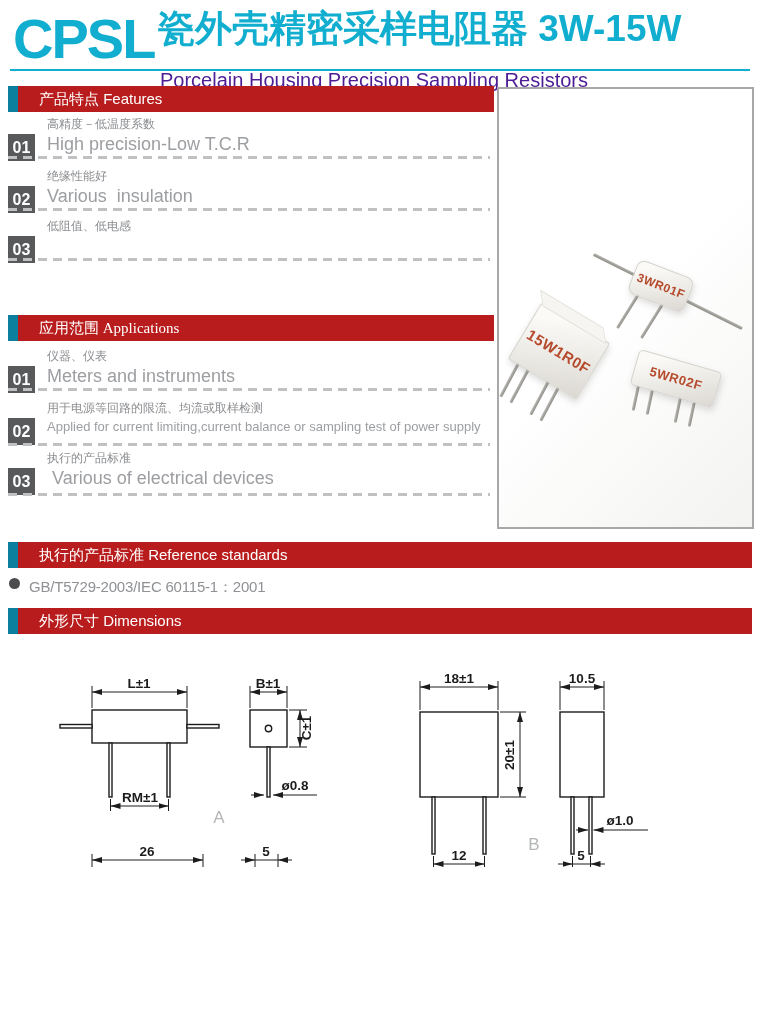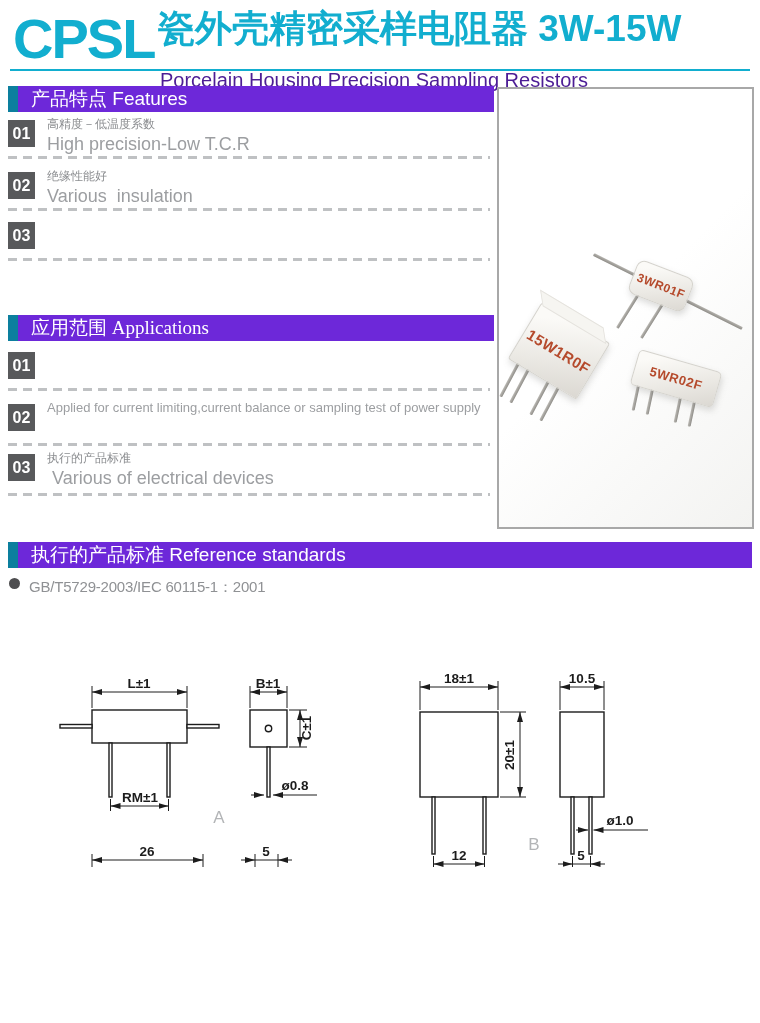--- a/index.html
+++ b/index.html
@@ -7,29 +7,29 @@
         font-family:"Liberation Sans",sans-serif;}
   
   .logo{position:absolute;left:13px;top:6px;font-size:56px;font-weight:bold;
         letter-spacing:-2px;color:#12aecf;}
   .title-zh{position:absolute;left:158px;top:4px;font-size:37px;font-weight:bold;color:#12aecf;}
   .title-en{position:absolute;left:160px;top:46px;font-size:20px;color:#4c1d95;margin-top:23px;}
   .rule{position:absolute;left:10px;top:69px;width:740px;height:2px;background:#12aecf;}
   
   .bar{position:absolute;height:26px;display:flex;}
   .bar-sq{width:10px;height:26px;background:#0c7f9e;}
-  .bar-bg{flex:1;background:#6d28d9;color:#fff;font-size:19px;line-height:26px;
-          padding-left:13px;font-weight:500;}
+  .bar-bg{flex:1;background:#b91c1c;color:#fff;font-size:15px;line-height:26px;
+          padding-left:21px;font-weight:500;}
   .bar-features{left:8px;top:86px;width:486px;}
   .bar-apps{left:8px;top:315px;width:486px;font-family:Liberation Serif, serif;}
   .bar-standards{left:8px;top:542px;width:744px;}
   .bar-dims{left:8px;top:608px;width:744px;}
   
   .item{position:absolute;left:8px;width:482px;display:flex;gap:12px;align-items:flex-start;}
-  .badge{flex:0 0 27px;width:27px;height:27px;margin-top:5px;background:#58595b;color:#fff;
+  .badge{flex:0 0 27px;width:27px;height:27px;margin-top:19px;background:#58595b;color:#fff;
          font-size:16px;font-weight:bold;display:flex;align-items:center;justify-content:center;}
   .zh{font-size:12px;line-height:19px;color:#8b8d90;white-space:pre;}
   .en{font-size:18px;line-height:21px;color:#9c9ea1;white-space:pre;}
   .en-sm{font-size:13px;line-height:17px;}
   .sep{position:absolute;left:8px;width:482px;height:3px;
        background:repeating-linear-gradient(90deg,#bfc1c3 0 9px,transparent 9px 15px);}
   .f1{top:115px}.f2{top:167px}.f3{top:217px}
   .a1{top:347px}.a2{top:399px}.a3{top:449px}
   .s1{top:156px}.s2{top:208px}.s3{top:258px}.s4{top:388px}.s5{top:443px}.s6{top:493px}
   
@@ -79,35 +79,41 @@
     <span class="badge">02</span>
     <span>
         <span class="zh" style="display:block">绝缘性能好</span>
         <span class="en" style="display:block">Various  insulation</span>
       </span>
   </div>
   <div class="sep s2"></div>
   <div class="item f3">
     <span class="badge">03</span>
     <span>
+        <span class="zh" style="display:block">低阻值、低电感</span>
       </span>
   </div>
   <div class="sep s3"></div>
 
   <div class="bar bar-apps">
     <span class="bar-sq"></span>
     <span class="bar-bg">应用范围 Applications</span>
   </div>
   <div class="item a1">
     <span class="badge">01</span>
+    <span>
+        <span class="zh" style="display:block">仪器、仪表</span>
+        <span class="en" style="display:block">Meters and instruments</span>
+      </span>
   </div>
   <div class="sep s4"></div>
   <div class="item a2">
     <span class="badge">02</span>
     <span>
+        <span class="zh" style="display:block">用于电源等回路的限流、均流或取样检测</span>
         <span class="en en-sm" style="display:block">Applied for current limiting,current balance or sampling test of power supply</span>
       </span>
   </div>
   <div class="sep s5"></div>
   <div class="item a3">
     <span class="badge">03</span>
     <span>
         <span class="zh" style="display:block">执行的产品标准</span>
         <span class="en" style="display:block"> Various of electrical devices</span>
       </span>
@@ -143,20 +149,24 @@
 
   <div class="bar bar-standards">
     <span class="bar-sq"></span>
     <span class="bar-bg">执行的产品标准 Reference standards</span>
   </div>
   <div class="std-row">
     <span class="dot"></span>
     <span class="std-text">GB/T5729-2003/IEC 60115-1：2001</span>
   </div>
 
+  <div class="bar bar-dims">
+    <span class="bar-sq"></span>
+    <span class="bar-bg">外形尺寸 Dimensions</span>
+  </div>
 
   <svg class="drw" style="left:55px;top:668px;" width="310" height="160" viewBox="0 0 310 160">
     <defs>
       <marker id="ae" markerUnits="userSpaceOnUse" markerWidth="11" markerHeight="8" refX="10" refY="3.5" orient="auto">
         <polygon points="0,0.5 10,3.5 0,6.5" fill="#1c1c1c"></polygon>
       </marker>
       <marker id="as" markerUnits="userSpaceOnUse" markerWidth="11" markerHeight="8" refX="10" refY="3.5" orient="auto-start-reverse">
         <polygon points="0,0.5 10,3.5 0,6.5" fill="#1c1c1c"></polygon>
       </marker>
     </defs>

